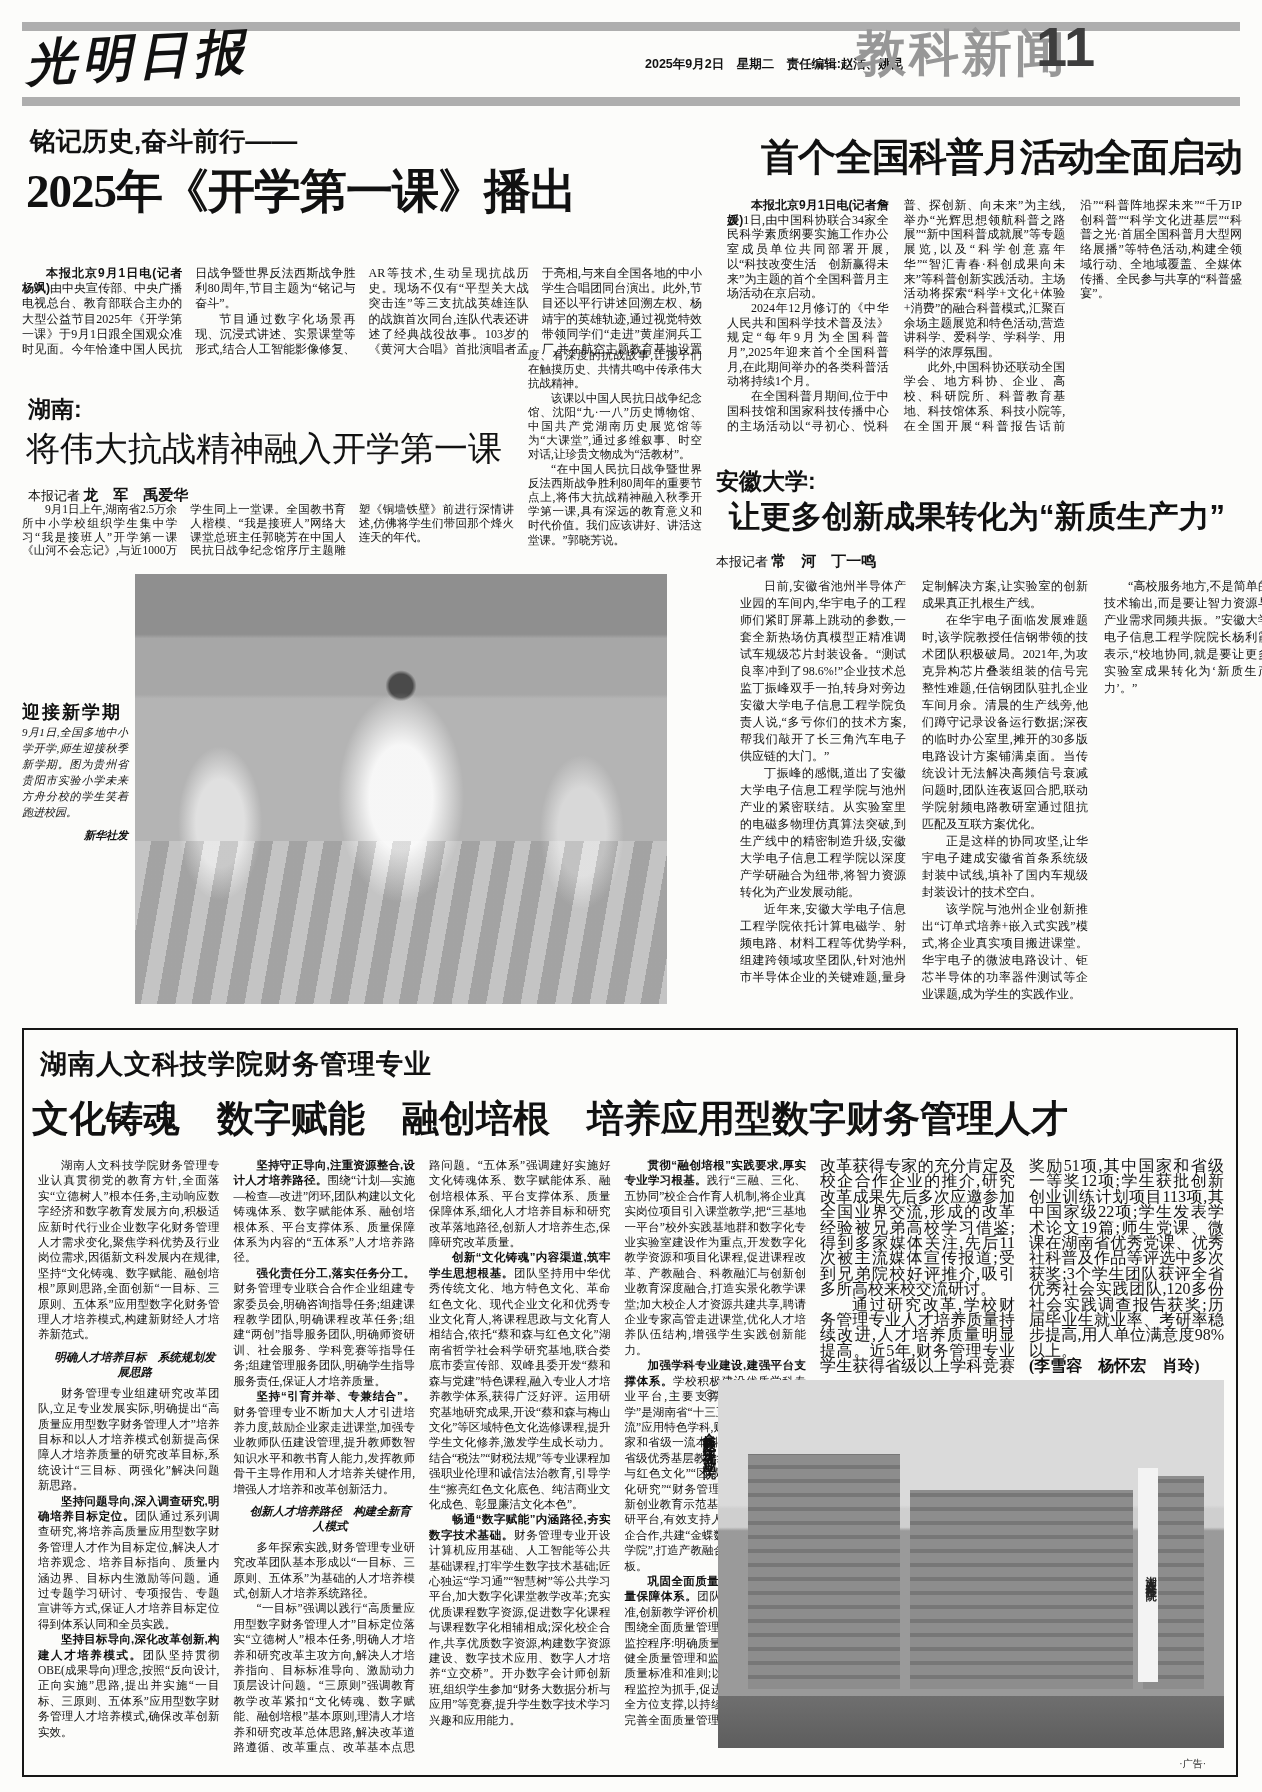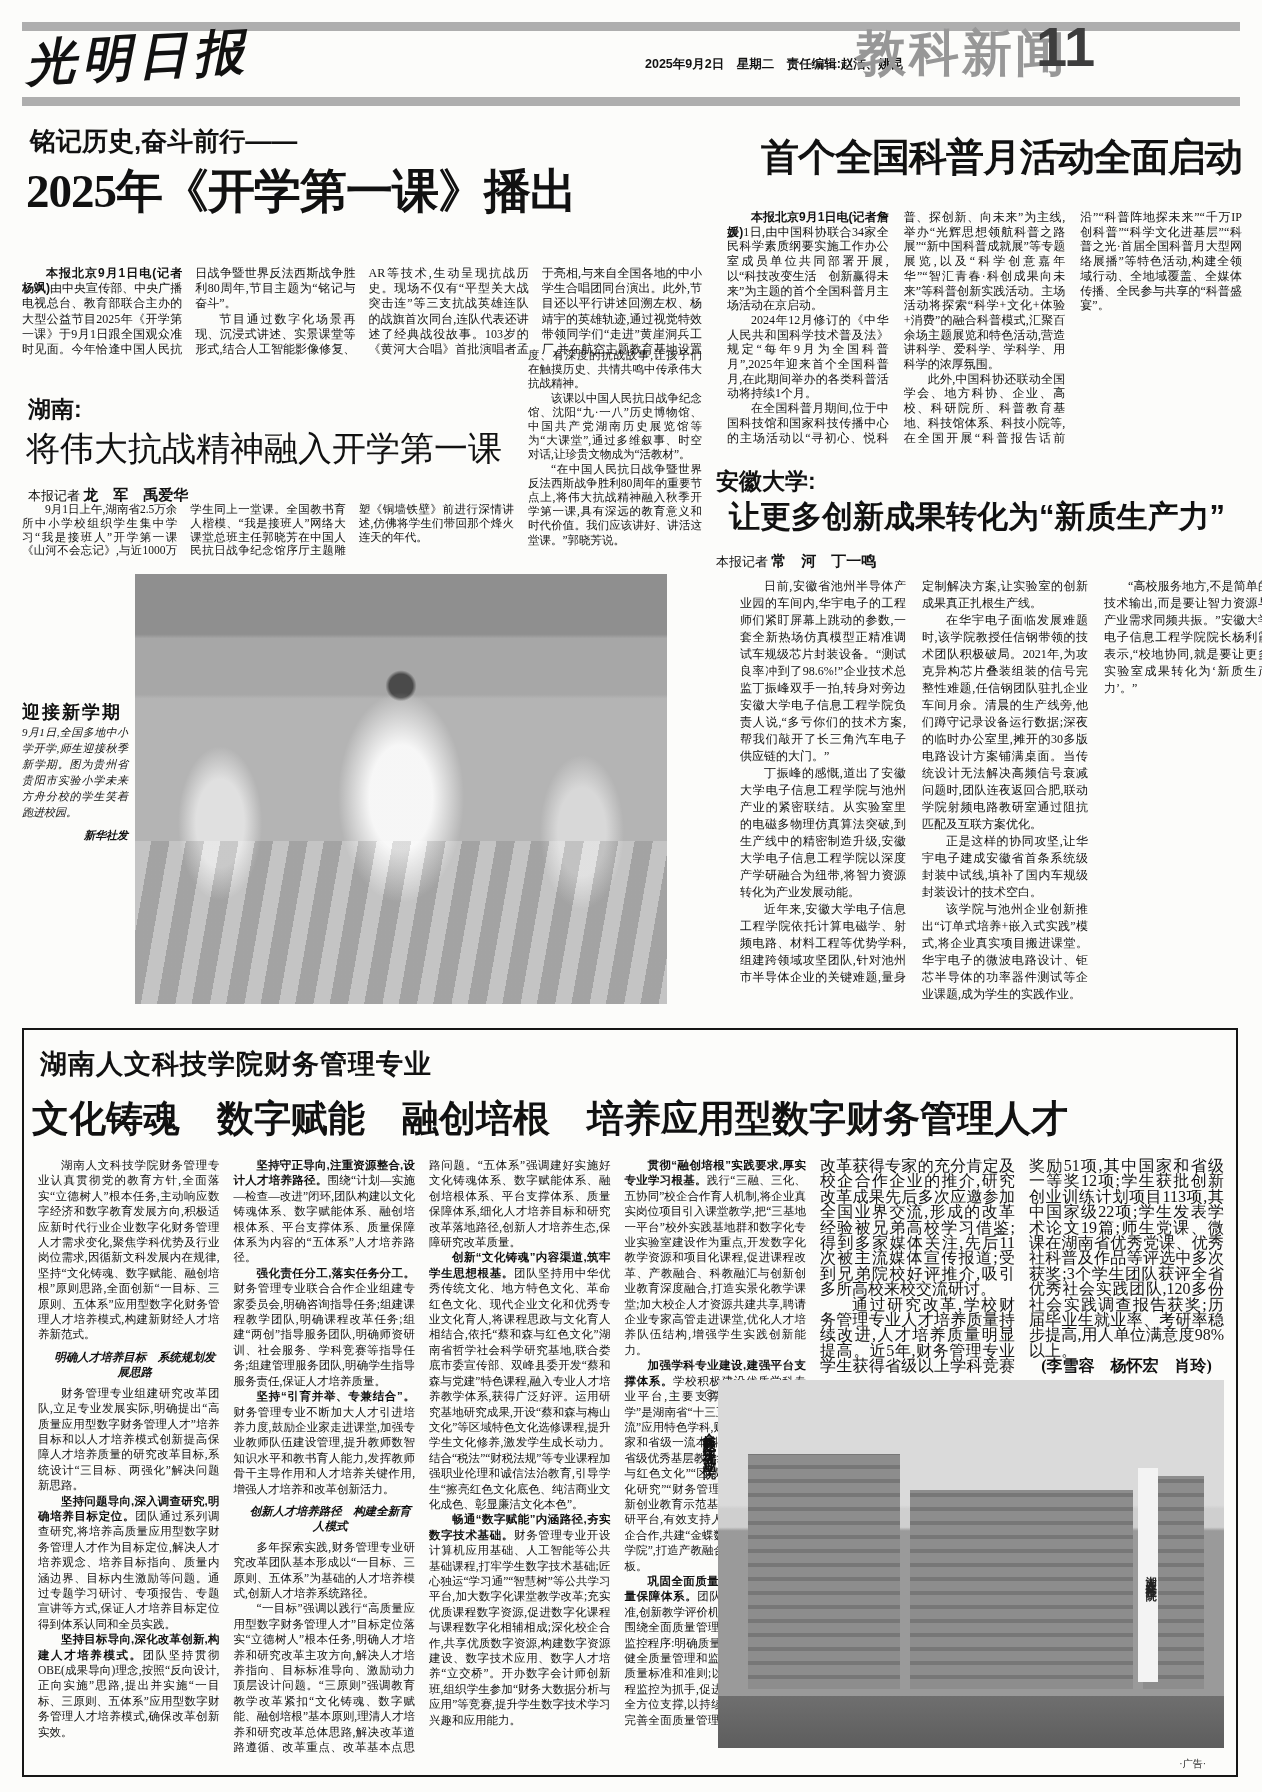--- a/index.html
+++ b/index.html
@@ -13,21 +13,21 @@
             letter-spacing:6px;transform:rotate(-3deg);transform-origin:left top;}
   .dateline{left:645px;top:56px;font-size:12.5px;font-weight:bold;}
   .section-title{left:856px;top:20px;font-size:50px;font-weight:900;color:#979797;letter-spacing:3px;}
   .page-num{left:1036px;top:14px;font-size:56px;font-weight:bold;color:#3d3d3d;}
   
   .flow p{margin:0;text-indent:2em;text-align:justify;}
   .flow p b{font-weight:bold;font-family:"Liberation Sans","DejaVu Sans",sans-serif;}
   .flow p.flow-heading{text-indent:0;text-align:center;font-weight:bold;
        font-family:"Liberation Sans","DejaVu Sans",sans-serif;margin:7px 0 5px 12px;font-style:italic;}
   .flow p.no-indent{text-indent:0;}
-  .flow p.flow-sign{text-indent:0;text-align:center;font-weight:bold;}
+  .flow p.flow-sign{text-indent:0;text-align:left;font-weight:bold;}
   .cols{column-fill:auto;overflow:hidden;}
   
   .kicker{left:30px;top:124px;font-size:26px;font-weight:800;}
   .lead-headline{left:26px;top:160px;width:690px;font-size:47px;font-weight:900;letter-spacing:-1px;}
   .lead-body{left:22px;top:266px;width:680px;height:92px;column-count:4;column-gap:13px;
              font-size:12px;line-height:15.2px;}
   
   .hunan-kicker{left:28px;top:394px;font-size:23px;font-weight:700;}
   .hunan-headline{left:26px;top:426px;width:480px;font-size:34px;font-weight:400;}
   .hunan-byline{left:28px;top:486px;font-size:13px;}
@@ -45,21 +45,21 @@
        linear-gradient(180deg,#8f8f8f 0 14%,#a7a7a7 15% 28%,#b4b4b4 29% 100%),
        #b0b0b0;}
   .photo::after{content:"";position:absolute;left:0;top:62%;width:100%;height:38%;
        background:repeating-linear-gradient(100deg,rgba(255,255,255,.22) 0 16px,rgba(60,60,60,.14) 16px 34px);}
   .caption{left:22px;top:700px;width:106px;}
   .caption-title{font-size:18px;font-weight:900;letter-spacing:2px;}
   .caption-text{font-size:11px;line-height:16px;text-align:justify;font-style:italic;}
   .caption-credit{margin-top:8px;font-size:11px;font-weight:bold;text-align:right;font-style:italic;}
   
   .kepu-headline{left:712px;top:132px;width:530px;font-size:38px;font-weight:900;text-align:right;letter-spacing:-1px;}
-  .kepu-body{left:727px;top:210px;width:515px;height:236px;column-count:3;column-gap:15px;
+  .kepu-body{left:727px;top:198px;width:515px;height:236px;column-count:3;column-gap:15px;
              font-size:12px;line-height:14.7px;}
   .anhui-kicker{left:716px;top:466px;font-size:23px;font-weight:700;}
   .anhui-headline{left:712px;top:496px;width:530px;font-size:31px;font-weight:900;text-align:center;}
   .anhui-byline{left:716px;top:552px;font-size:13px;}
   .anhui-byline .names{font-weight:bold;font-size:15px;}
   .anhui-body{left:740px;top:578px;width:530px;height:430px;column-count:3;column-gap:16px;
               font-size:12px;line-height:17px;font-family:Liberation Serif, serif;}
   
   .ad-box{left:22px;top:1028px;width:1212px;height:745px;border:2px solid #161616;background:#fcfcfa;}
   .ad-title{left:16px;top:16px;font-size:27px;font-weight:900;letter-spacing:1px;}

